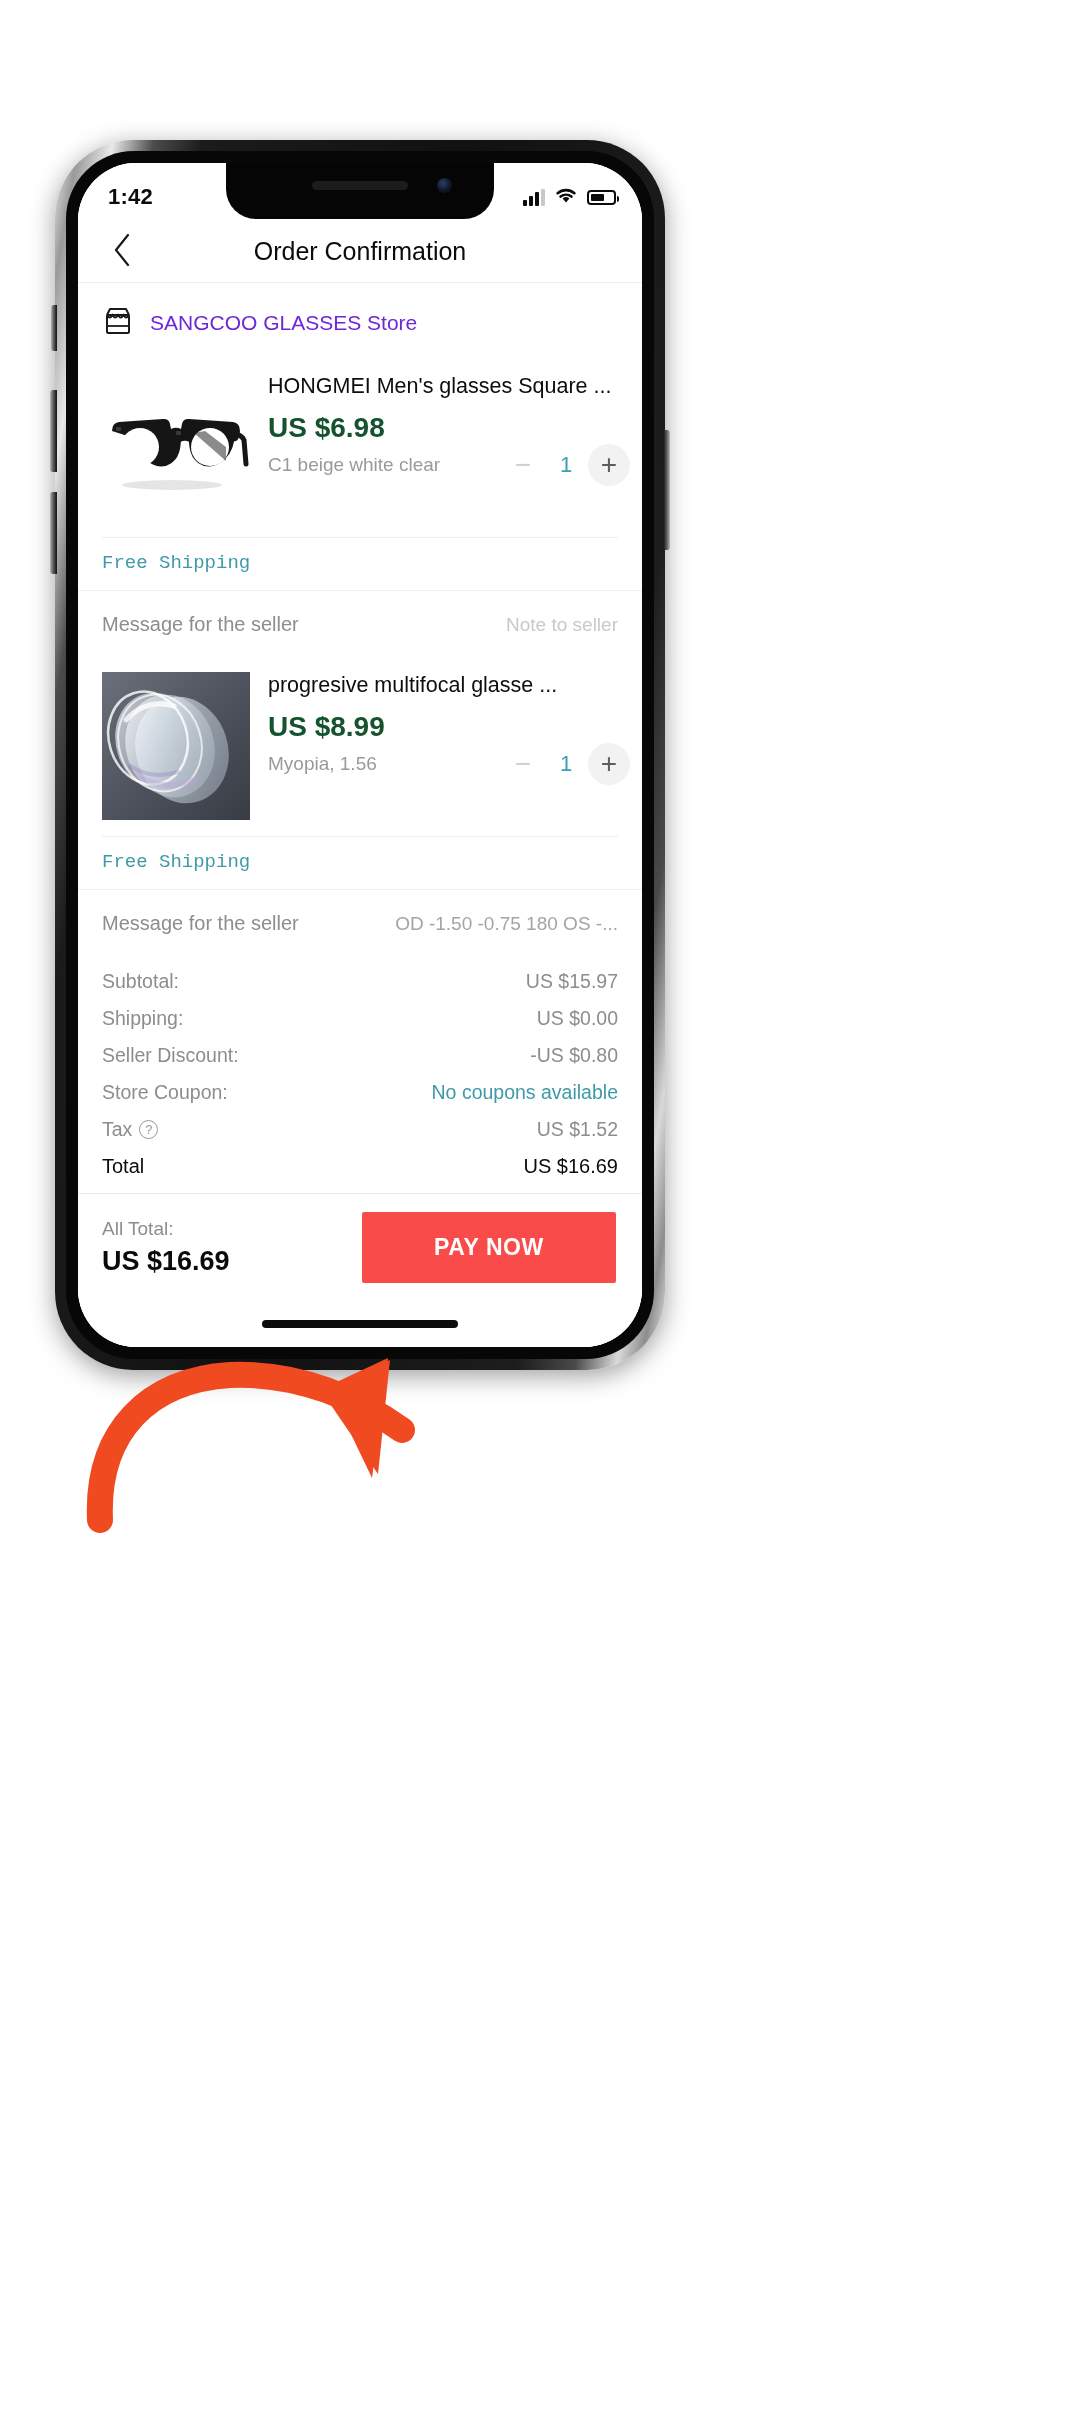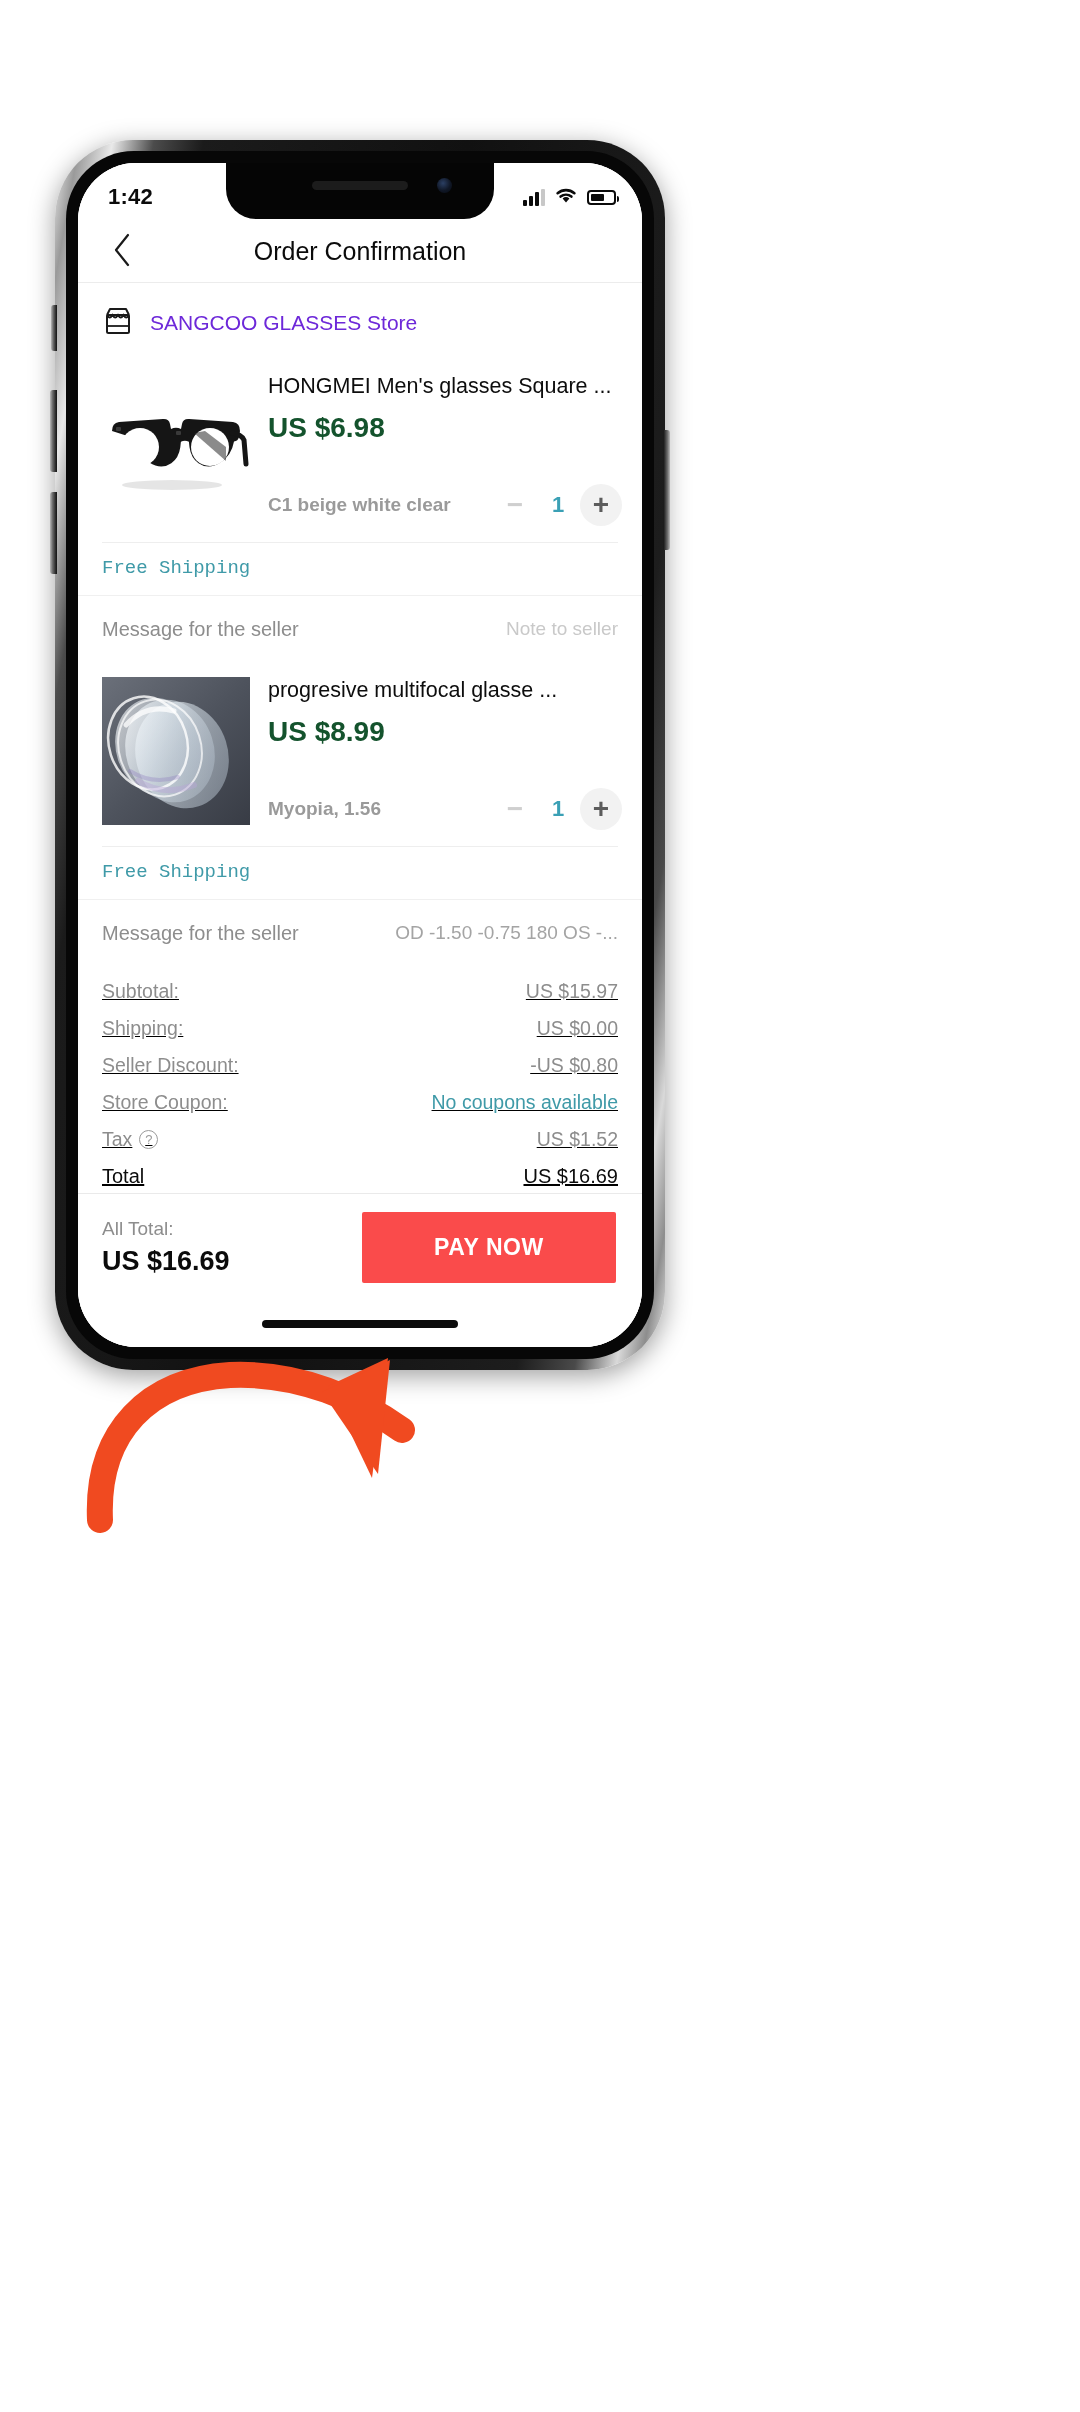--- a/index.html
+++ b/index.html
@@ -148,21 +148,21 @@
   #store-row {
     display: flex; align-items: center; gap: 16px;
     padding: 22px 24px 20px 24px;
     background:#fff;
   }
   #store-name { font-size: 21px; color:#6d28d9; }
 
   
   .product {
     display: flex;
-    padding: 6px 20px 0 24px;
+    padding: 6px 12px 0 24px;
     background:#fff;
   }
   .prod-img {
     width: 148px; height: 148px;
     flex: 0 0 auto;
     margin-top: 6px;
     display:flex; align-items:center; justify-content:center;
     overflow: hidden;
   }
   .prod-img.plain { background: #ffffff; }
@@ -171,22 +171,20 @@
   .prod-title {
     font-size: 21.5px; color:#0d0d0d; line-height: 1.25;
     white-space: nowrap; overflow: hidden; text-overflow: clip;
   }
   .prod-price {
     font-size: 28px; font-weight: 700; color:#14532d;
     margin-top: 12px;
   }
   .prod-variant-row {
     display:flex; align-items:center; justify-content: space-between;
-    margin-top: 40px;
-    font-weight: bold;
   }
   .prod-variant { font-size: 19px; color:#9a9a9a; }
   .stepper { display:flex; align-items:center; gap: 4px; }
   .step-btn {
     width: 42px; height: 42px; border-radius:50%;
     display:flex; align-items:center; justify-content:center;
     font-size: 28px; line-height:1;
   }
   .step-btn.minus { color:#cfcfcf; background: transparent; }
   .step-btn.plus  { color:#5c5c5c; background:#f2f2f2; }
@@ -218,21 +216,20 @@
                white-space:nowrap; overflow:hidden; max-width: 55%; }
   .msg-value.placeholder { color:#c9c9c9; }
 
   .gap { height: 10px; background:#f4f4f4; }
 
   
   #summary { background:#fff; padding: 4px 24px 14px 24px; }
   .sum-line {
     display:flex; align-items:flex-start; justify-content:space-between;
     padding: 7px 0;
-    text-decoration: underline;
   }
   .sum-label { font-size: 19.5px; color:#8d8d8d; display:flex; align-items:center; gap:7px; }
   .sum-value { font-size: 19.5px; color:#8d8d8d; }
   .sum-value.teal { color:#3f9aa8; }
   .sum-line.total .sum-label { color:#0b0b0b; font-size: 20px; }
   .sum-line.total .sum-value { color:#0b0b0b; font-size: 20px; }
   .qmark {
     width: 19px; height:19px; border-radius:50%;
     border:1.6px solid #9a9a9a; color:#9a9a9a;
     font-size: 13px; display:flex; align-items:center; justify-content:center;

